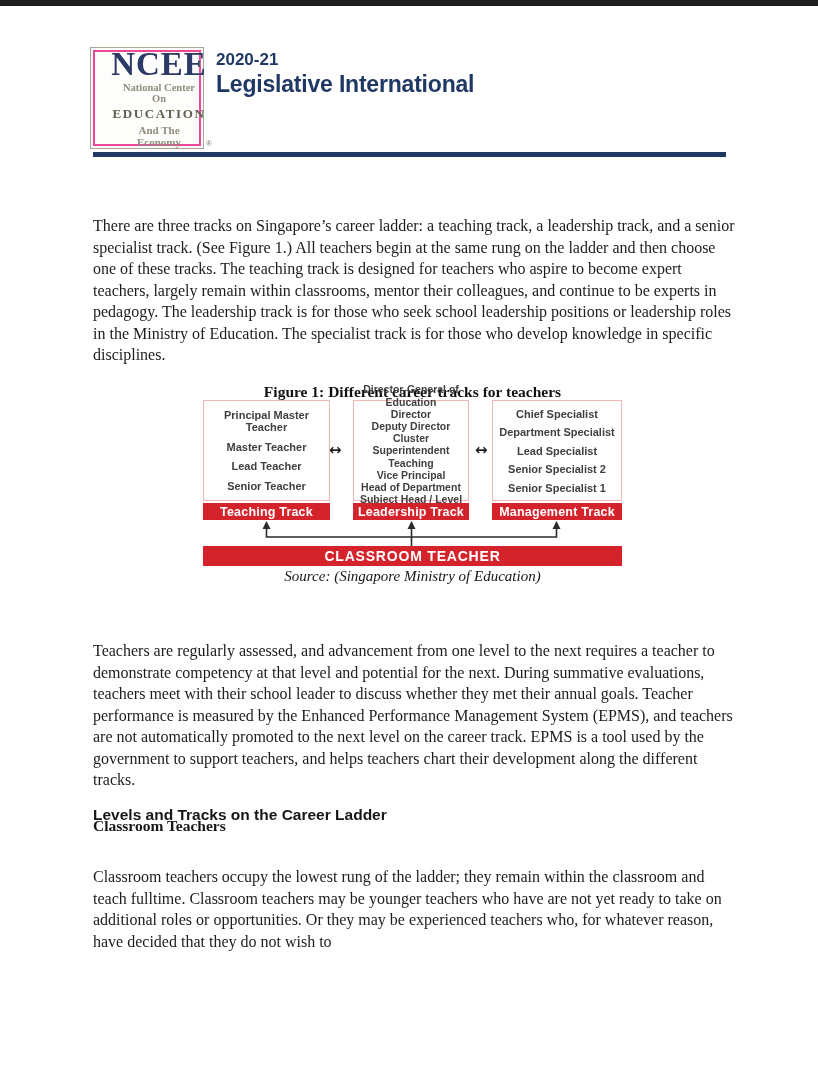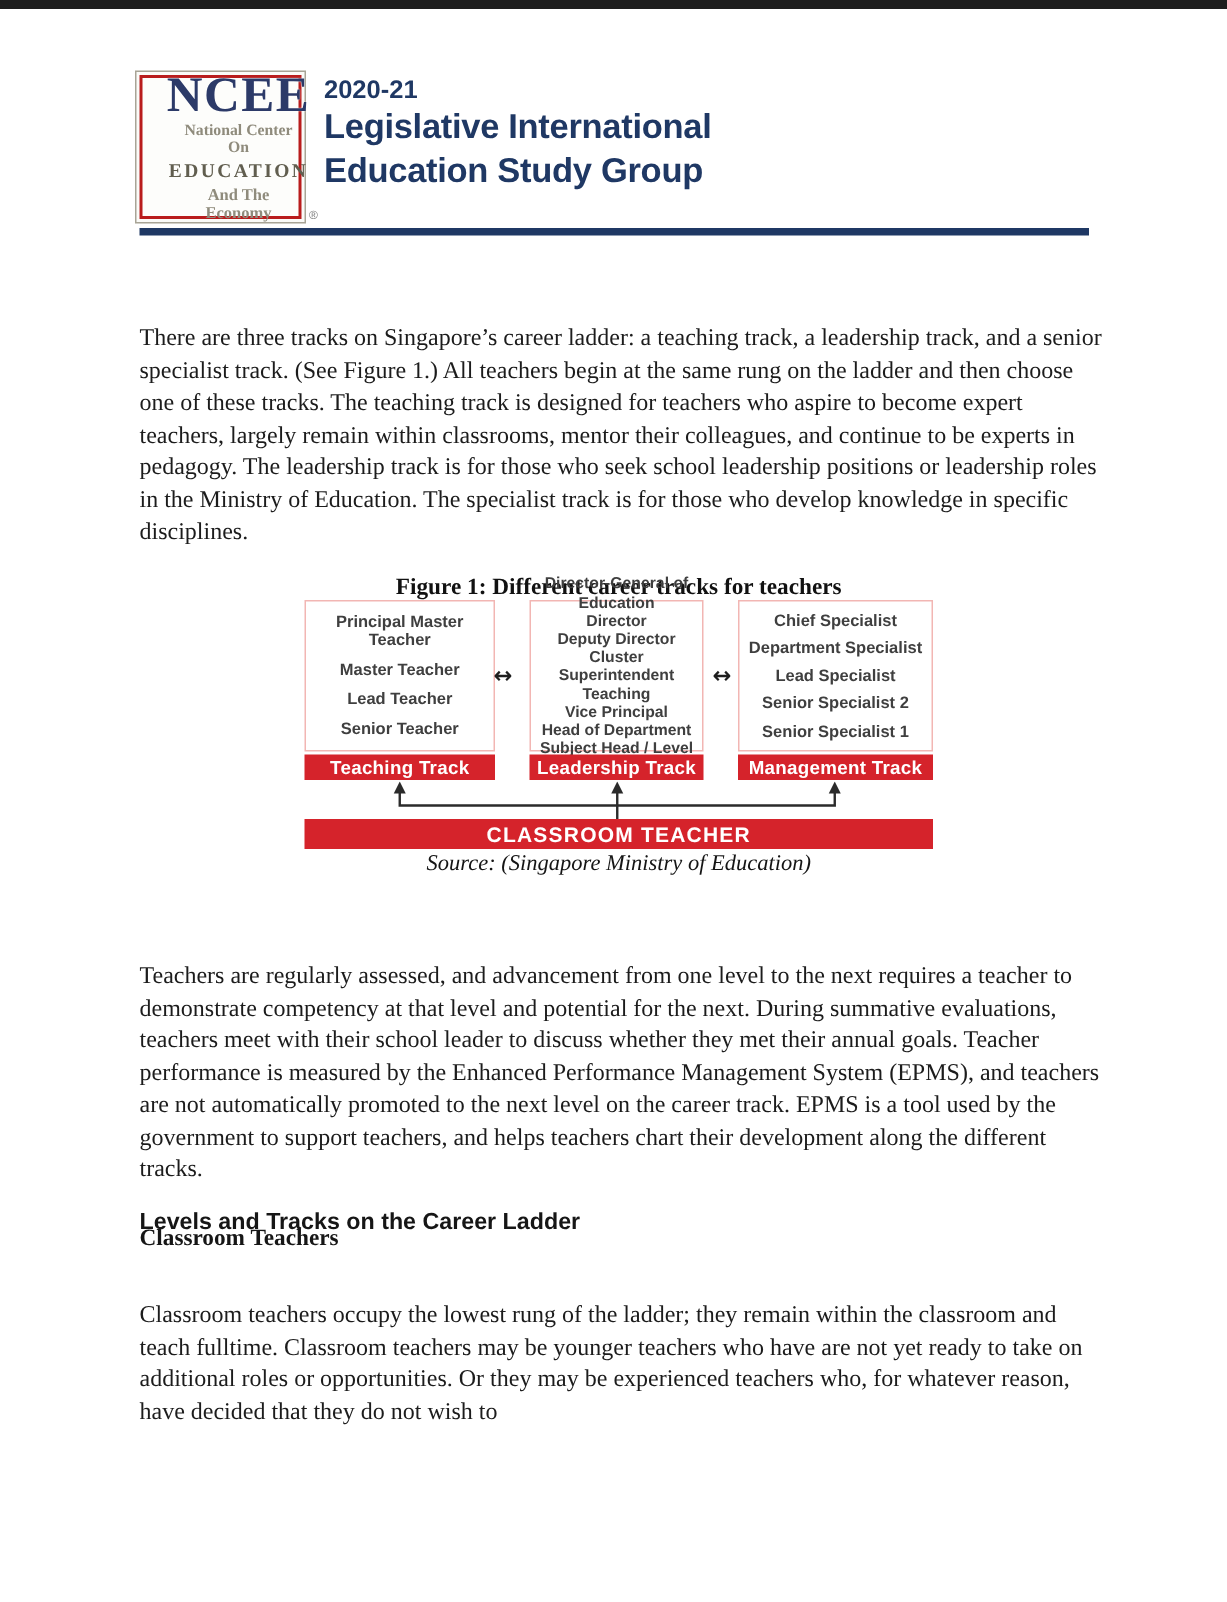--- a/index.html
+++ b/index.html
@@ -3,21 +3,21 @@
 <meta charset="utf-8">
 <style>
   html,body{margin:0;padding:0;background:#ffffff;}
   .page{position:relative;width:818px;height:1068px;background:#ffffff;overflow:hidden;
         font-family:"Liberation Serif",serif;color:#1c1c1c;}
   .top-bar{position:absolute;left:0;top:0;width:818px;height:6px;background:#1e1e1e;}
 
   
   .logo{position:absolute;left:90px;top:47px;width:114px;height:102px;
         border:1px solid #a8a496;background:#fbfbf8;box-sizing:border-box;padding:2px;}
-  .logo-inner{width:100%;height:100%;border:2px solid #b91c1c;box-sizing:border-box;
+  .logo-inner{width:100%;height:100%;border:2px solid #ec4899;box-sizing:border-box;
         display:flex;flex-direction:column;align-items:center;justify-content:center;
         text-align:center;background:#fdfdfb;padding-left:24px;}
   .logo-acronym{font-family:"Liberation Serif",serif;font-weight:bold;font-size:33px;
         line-height:30px;color:#2c3a68;letter-spacing:1px;
         text-shadow:0 0 1px #ffffff;}
   .logo-l1{font-family:"Liberation Serif",serif;font-weight:bold;font-size:10.5px;color:#8f8b7c;margin-top:3px;}
   .logo-l2{font-family:"Liberation Serif",serif;font-weight:bold;font-size:13px;color:#615e4f;letter-spacing:1.6px;margin-top:2px;}
   .logo-l3{font-family:"Liberation Serif",serif;font-weight:bold;font-size:11px;color:#8f8b7c;margin-top:2px;}
   .reg-mark{position:absolute;left:206px;top:139px;font-size:8px;color:#7b7b7b;font-family:"Liberation Sans",sans-serif;}
 
@@ -88,21 +88,20 @@
       <div class="logo-l1">National Center On</div>
       <div class="logo-l2">EDUCATION</div>
       <div class="logo-l3">And The Economy</div>
     </div>
   </div>
   <span class="reg-mark">®</span>
 
   <div class="header-titles">
     <div class="header-year">2020-21</div>
     <div class="header-line">Legislative International</div>
-    <div class="header-line">Education Study Group</div>
   </div>
 
   <div class="header-rule"></div>
 
   <p class="body-par" id="intro-par">There are three tracks on Singapore’s career ladder: a teaching track, a leadership track, and a senior specialist track. (See Figure 1.) All teachers begin at the same rung on the ladder and then choose one of these tracks. The teaching track is designed for teachers who aspire to become expert teachers, largely remain within classrooms, mentor their colleagues, and continue to be experts in pedagogy. The leadership track is for those who seek school leadership positions or leadership roles in the Ministry of Education. The specialist track is for those who develop knowledge in specific disciplines.</p>
 
   <div class="figure">
     <div class="fig-caption">Figure 1: Different career tracks for teachers</div>
     <div class="fig-cols" id="fig-cols">
         <div class="track">

